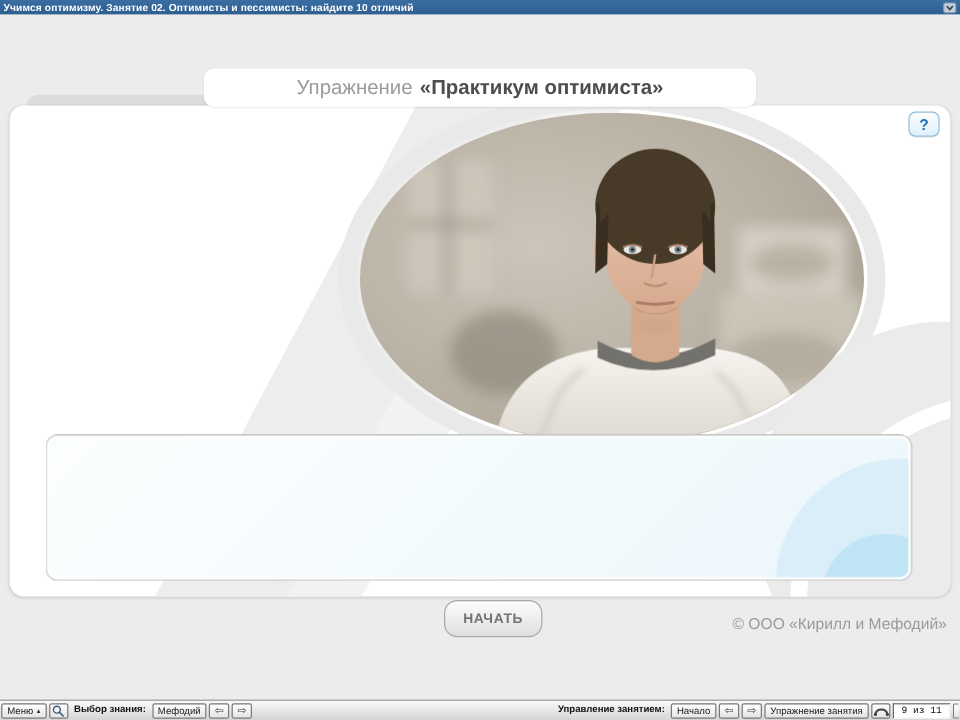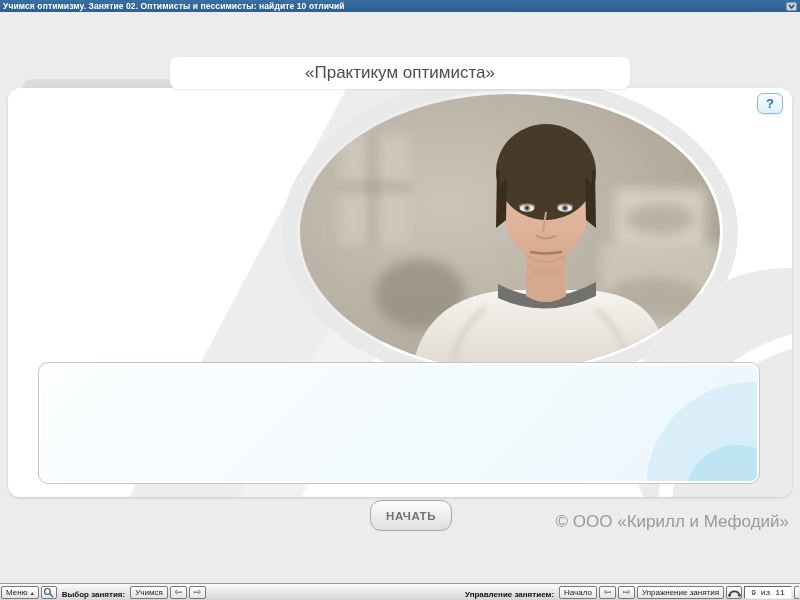--- a/index.html
+++ b/index.html
@@ -10,21 +10,21 @@
   .titlebar{position:absolute;left:0;top:0;width:800px;height:12px;background:linear-gradient(#3a6da1,#2f5f91);display:flex;align-items:center;padding:0 3px;z-index:50;}
   .titlebar-text{color:#fff;font-size:8.5px;font-weight:bold;letter-spacing:.1px;white-space:nowrap;}
   .collapse-btn{margin-left:auto;width:11px;height:9px;background:#c3cfdb;border:1px solid #8ba0b5;border-radius:2px;display:flex;align-items:center;justify-content:center;cursor:pointer;}
 
   
   .ghost-band{position:absolute;left:22px;top:79px;width:483px;height:22px;background:#dcdcdc;border-radius:10px 10px 0 0;}
 
   
   .title-card{position:absolute;left:170px;top:57px;width:460px;height:32px;background:#fff;border-radius:8px;box-shadow:0 1px 2px rgba(0,0,0,.08);display:flex;align-items:center;justify-content:center;z-index:6;}
   .heading-prefix{font-size:17px;color:#9a9a9a;margin-right:6px;}
-  .heading-name{font-size:17px;color:#4d4d4d;font-weight:normal;}
+  .heading-name{font-size:17px;color:#4d4d4d;font-weight:bold;}
 
   
   .main-card{position:absolute;left:8px;top:88px;width:784px;height:409px;background:#fff;border-radius:12px;box-shadow:0 1px 3px rgba(0,0,0,.15);overflow:hidden;z-index:5;}
   .swirl1{position:absolute;left:225px;top:-70px;width:130px;height:600px;background:#ededed;transform:rotate(28deg);z-index:1;}
   .swirl2{position:absolute;left:330px;top:-70px;width:55px;height:600px;background:#f2f2f2;transform:rotate(28deg);z-index:1;}
   .deco-ring{position:absolute;left:274px;top:-12px;width:456px;height:312px;border:15px solid #e9e9e9;border-radius:50%;z-index:1;}
   .corner-blob{position:absolute;left:620px;top:180px;width:320px;height:320px;border-radius:50%;background:#ebebeb;z-index:1;}
   .corner-ring{position:absolute;left:650px;top:240px;width:360px;height:360px;border:14px solid #fff;border-radius:50%;z-index:1;}
 
   .help-btn{position:absolute;right:9px;top:5px;width:26px;height:21px;border:1px solid #8ebbd9;border-radius:6px;background:linear-gradient(#fefefe,#ddf0fa);color:#1f6fb0;font-size:13px;font-weight:bold;display:flex;align-items:center;justify-content:center;cursor:pointer;z-index:4;box-shadow:0 1px 1px rgba(0,0,0,.08);}
@@ -36,25 +36,25 @@
   
   .dialog-panel{position:absolute;left:30px;top:274px;width:722px;height:122px;border:1px solid #c6c6c6;border-radius:10px;z-index:5;
     background:
       radial-gradient(circle 52px at 97% 112%, #bfe5f4 0 52px, rgba(255,255,255,0) 53px),
       radial-gradient(circle 105px at 99% 104%, #d9eef8 0 105px, rgba(255,255,255,0) 106px),
       linear-gradient(135deg,#fcfeff 0%,#f2fafd 60%,#ecf6fb 100%);
     box-shadow:inset 0 0 0 2px #fff;}
 
   
   .start-btn{position:absolute;left:370px;top:500px;width:82px;height:31px;border:1px solid #a8a8a8;border-radius:11px;background:linear-gradient(#fdfdfd,#dedede);color:#737373;font-size:11.5px;font-weight:bold;letter-spacing:.5px;display:flex;align-items:center;justify-content:center;cursor:pointer;z-index:6;text-align:center;}
-  .copyright{position:absolute;right:11px;top:512px;font-size:17px;color:#9a9a9a;z-index:6;}
+  .copyright{position:absolute;right:11px;top:512px;font-size:13px;color:#9a9a9a;z-index:6;}
 
   
   .toolbar{position:absolute;left:0;bottom:0;width:800px;height:17px;background:linear-gradient(#fafafa,#d5d5d5);border-top:1px solid #9a9a9a;display:flex;align-items:center;justify-content:space-between;padding:0 1px;z-index:50;}
-  .tb-group{display:flex;align-items:flex-end;gap:2px;}
+  .tb-group{display:flex;align-items:flex-start;gap:2px;}
   .tb-btn{height:13px;border:1px solid #7a7a7a;border-radius:2px;background:linear-gradient(#fff,#e4e4e4);font-size:8px;color:#1a1a1a;display:flex;align-items:center;justify-content:center;padding:0 4px;cursor:pointer;white-space:nowrap;}
   .tb-btn .tri{font-size:6px;margin-left:3px;color:#333;}
   .tb-arrow{width:17px;font-size:9px;padding:0;color:#333;}
   .tb-icon{width:16px;padding:0;}
   .tb-label{font-size:8px;font-weight:bold;color:#111;margin:0 3px;white-space:nowrap;}
   .tb-counter{width:48px;height:13px;background:#fff;border:1px solid;border-color:#666 #eee #eee #666;font-size:8px;color:#111;display:flex;align-items:center;justify-content:center;font-family:Liberation Mono, monospace;}
   .tb-sliver{width:5px;height:13px;border:1px solid #7a7a7a;border-radius:2px 0 0 2px;background:linear-gradient(#fff,#e4e4e4);border-right:none;cursor:pointer;}
 </style>
 </head>
 <body>
@@ -66,20 +66,21 @@
     <div class="collapse-btn">
       <svg width="7" height="5" viewBox="0 0 7 5">
           <polyline points="1,1 3.5,4 6,1" fill="none" stroke="#32465a" stroke-width="1.4"></polyline>
         </svg>
     </div>
   </header>
 
   <div class="ghost-band"></div>
 
   <div class="title-card">
+    <span class="heading-prefix">Упражнение</span>
     <span class="heading-name">«Практикум оптимиста»</span>
   </div>
 
   <div class="main-card">
     <div class="swirl1"></div>
     <div class="swirl2"></div>
     <div class="deco-ring"></div>
     <div class="corner-blob"></div>
     <div class="corner-ring"></div>
 
@@ -179,22 +180,22 @@
       <button class="tb-btn">
         <span>Меню</span>
         <span class="tri">▴</span>
       </button>
       <button class="tb-btn tb-icon">
         <svg width="11" height="11" viewBox="0 0 13 13">
           <circle cx="5.2" cy="5.2" r="3.4" fill="none" stroke="#3a5a7a" stroke-width="1.4"></circle>
           <line x1="7.8" y1="7.8" x2="11.4" y2="11.4" stroke="#3a5a7a" stroke-width="1.6" stroke-linecap="round"></line>
         </svg>
       </button>
-      <span class="tb-label">Выбор занятия:</span>
-      <button class="tb-btn">Учимся</button>
+      <span class="tb-label">Выбор знания:</span>
+      <button class="tb-btn">Мефодий</button>
       <button class="tb-btn tb-arrow">⇦</button>
       <button class="tb-btn tb-arrow">⇨</button>
     </div>
     <div class="tb-group">
       <span class="tb-label">Управление занятием:</span>
       <button class="tb-btn">Начало</button>
       <button class="tb-btn tb-arrow">⇦</button>
       <button class="tb-btn tb-arrow">⇨</button>
       <button class="tb-btn">Упражнение занятия</button>
       <button class="tb-btn tb-icon">

